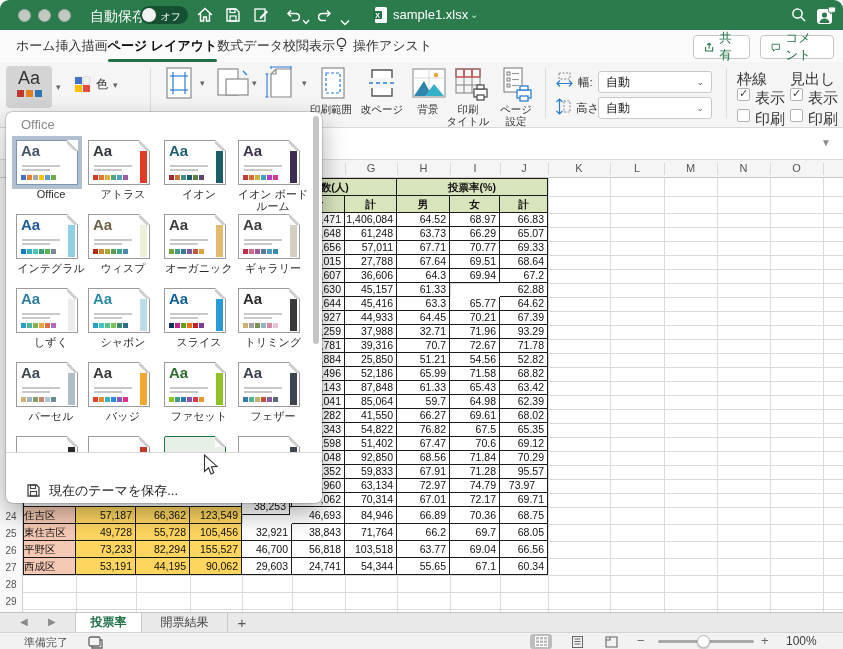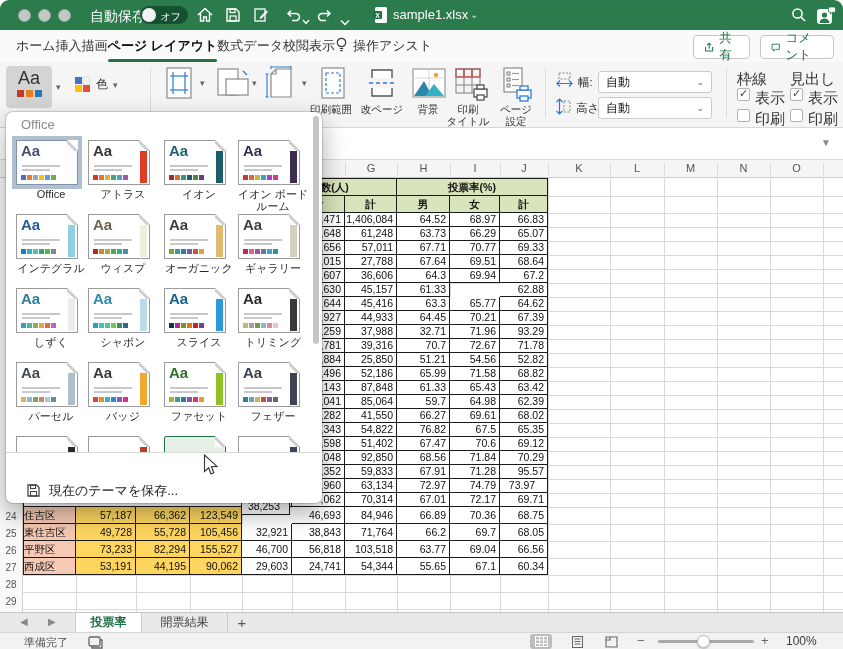--- a/index.html
+++ b/index.html
@@ -602,21 +602,21 @@
         <div class="cell tc " style="left: 242px; top: 333px; width: 50px; height: 14px; line-height: 13px;"></div>
         <div class="cell tc num" style="left: 292px; top: 333px; width: 53px; height: 14px; line-height: 13px;">,062</div>
         <div class="cell tc num" style="left: 345px; top: 333px; width: 52px; height: 14px; line-height: 13px;">70,314</div>
         <div class="cell tc num" style="left: 397px; top: 333px; width: 53px; height: 14px; line-height: 13px;">67.01</div>
         <div class="cell tc num" style="left: 450px; top: 333px; width: 50px; height: 14px; line-height: 13px;">72.17</div>
         <div class="cell tc num" style="left: 500px; top: 333px; width: 48px; height: 14px; line-height: 13px;">69.71</div>
         <div class="cell tc salmon bl" style="left: 23px; top: 347px; width: 53px; height: 17px; line-height: 16px;">住吉区</div>
         <div class="cell tc yellow num" style="left: 76px; top: 347px; width: 60px; height: 17px; line-height: 16px;">57,187</div>
         <div class="cell tc yellow num" style="left: 136px; top: 347px; width: 54px; height: 17px; line-height: 16px;">66,362</div>
         <div class="cell tc yellow num" style="left: 190px; top: 347px; width: 52px; height: 17px; line-height: 16px;">123,549</div>
-        <div class="cell tc num" style="left: 242px; top: 338px; width: 48px; height: 17px; line-height: 16px; text-align: center;">38,253</div>
+        <div class="cell tc num" style="left: 242px; top: 338px; width: 48px; height: 17px; line-height: 16px;">38,253</div>
         <div class="cell tc num" style="left: 292px; top: 347px; width: 53px; height: 17px; line-height: 16px;">46,693</div>
         <div class="cell tc num" style="left: 345px; top: 347px; width: 52px; height: 17px; line-height: 16px;">84,946</div>
         <div class="cell tc num" style="left: 397px; top: 347px; width: 53px; height: 17px; line-height: 16px;">66.89</div>
         <div class="cell tc num" style="left: 450px; top: 347px; width: 50px; height: 17px; line-height: 16px;">70.36</div>
         <div class="cell tc num" style="left: 500px; top: 347px; width: 48px; height: 17px; line-height: 16px;">68.75</div>
         <div class="cell tc salmon bl" style="left: 23px; top: 364px; width: 53px; height: 17px; line-height: 16px;">東住吉区</div>
         <div class="cell tc yellow num" style="left: 76px; top: 364px; width: 60px; height: 17px; line-height: 16px;">49,728</div>
         <div class="cell tc yellow num" style="left: 136px; top: 364px; width: 54px; height: 17px; line-height: 16px;">55,728</div>
         <div class="cell tc yellow num" style="left: 190px; top: 364px; width: 52px; height: 17px; line-height: 16px;">105,456</div>
         <div class="cell tc num" style="left: 242px; top: 364px; width: 50px; height: 17px; line-height: 16px;">32,921</div>

